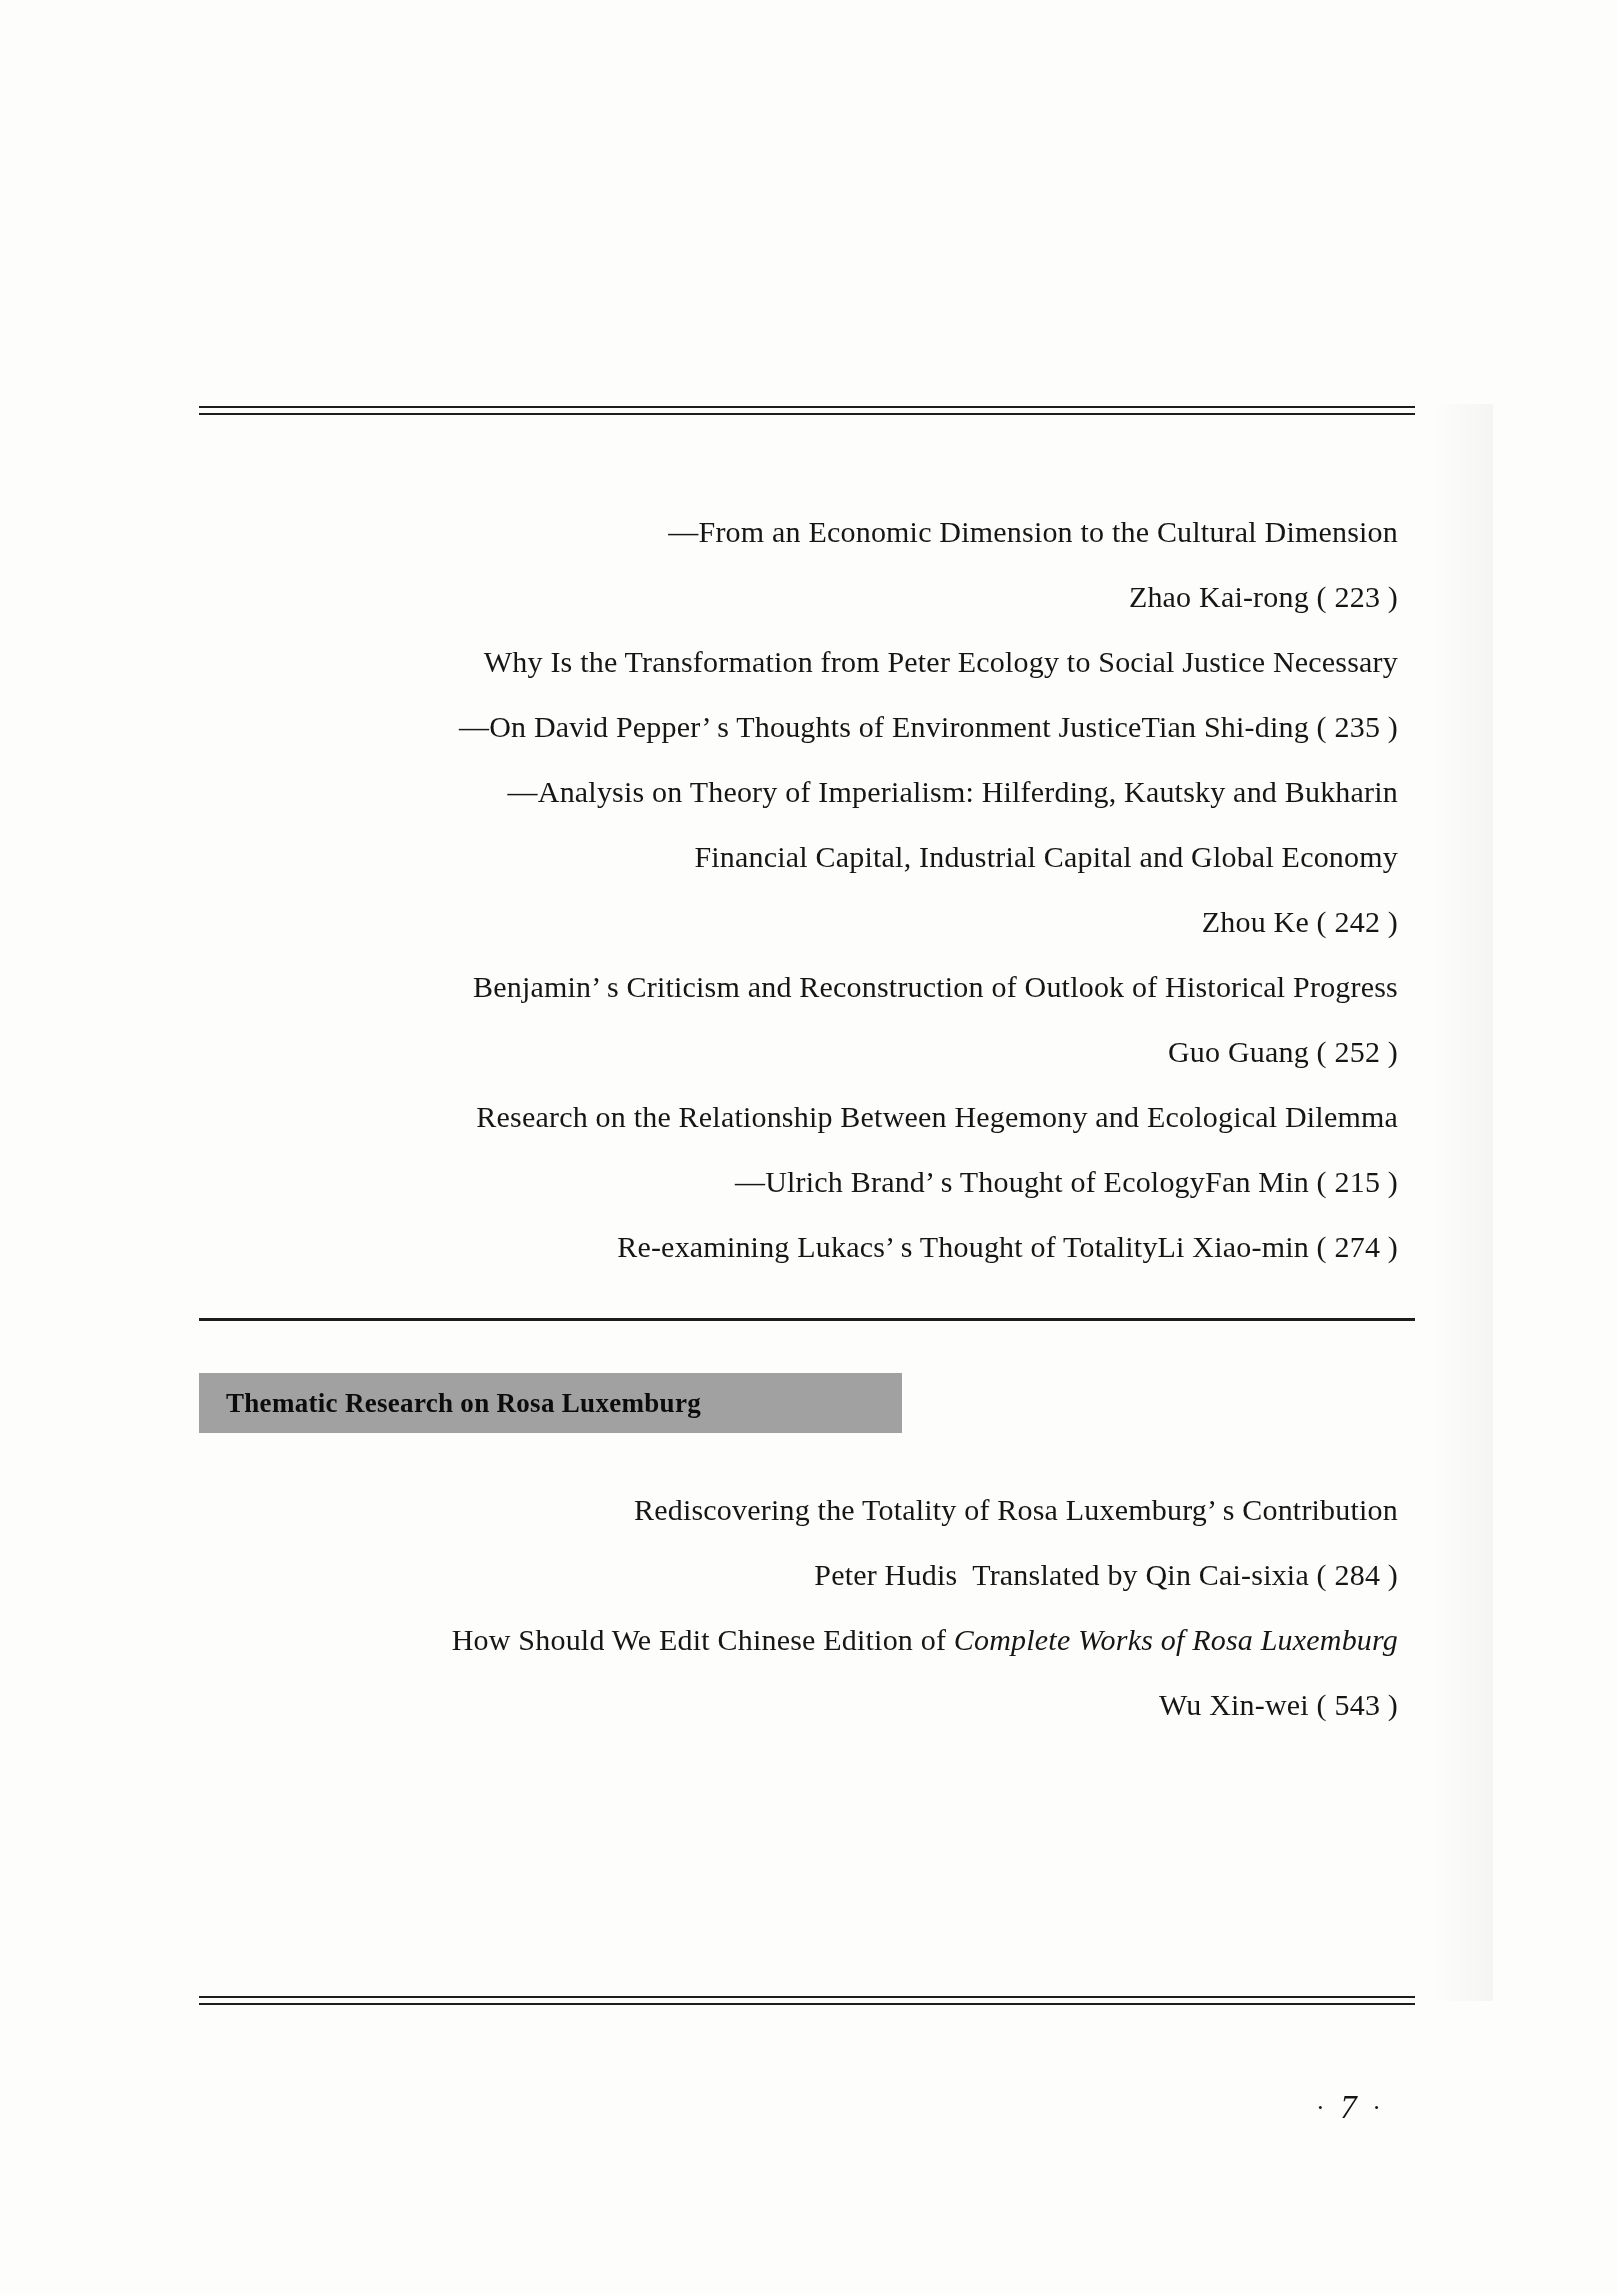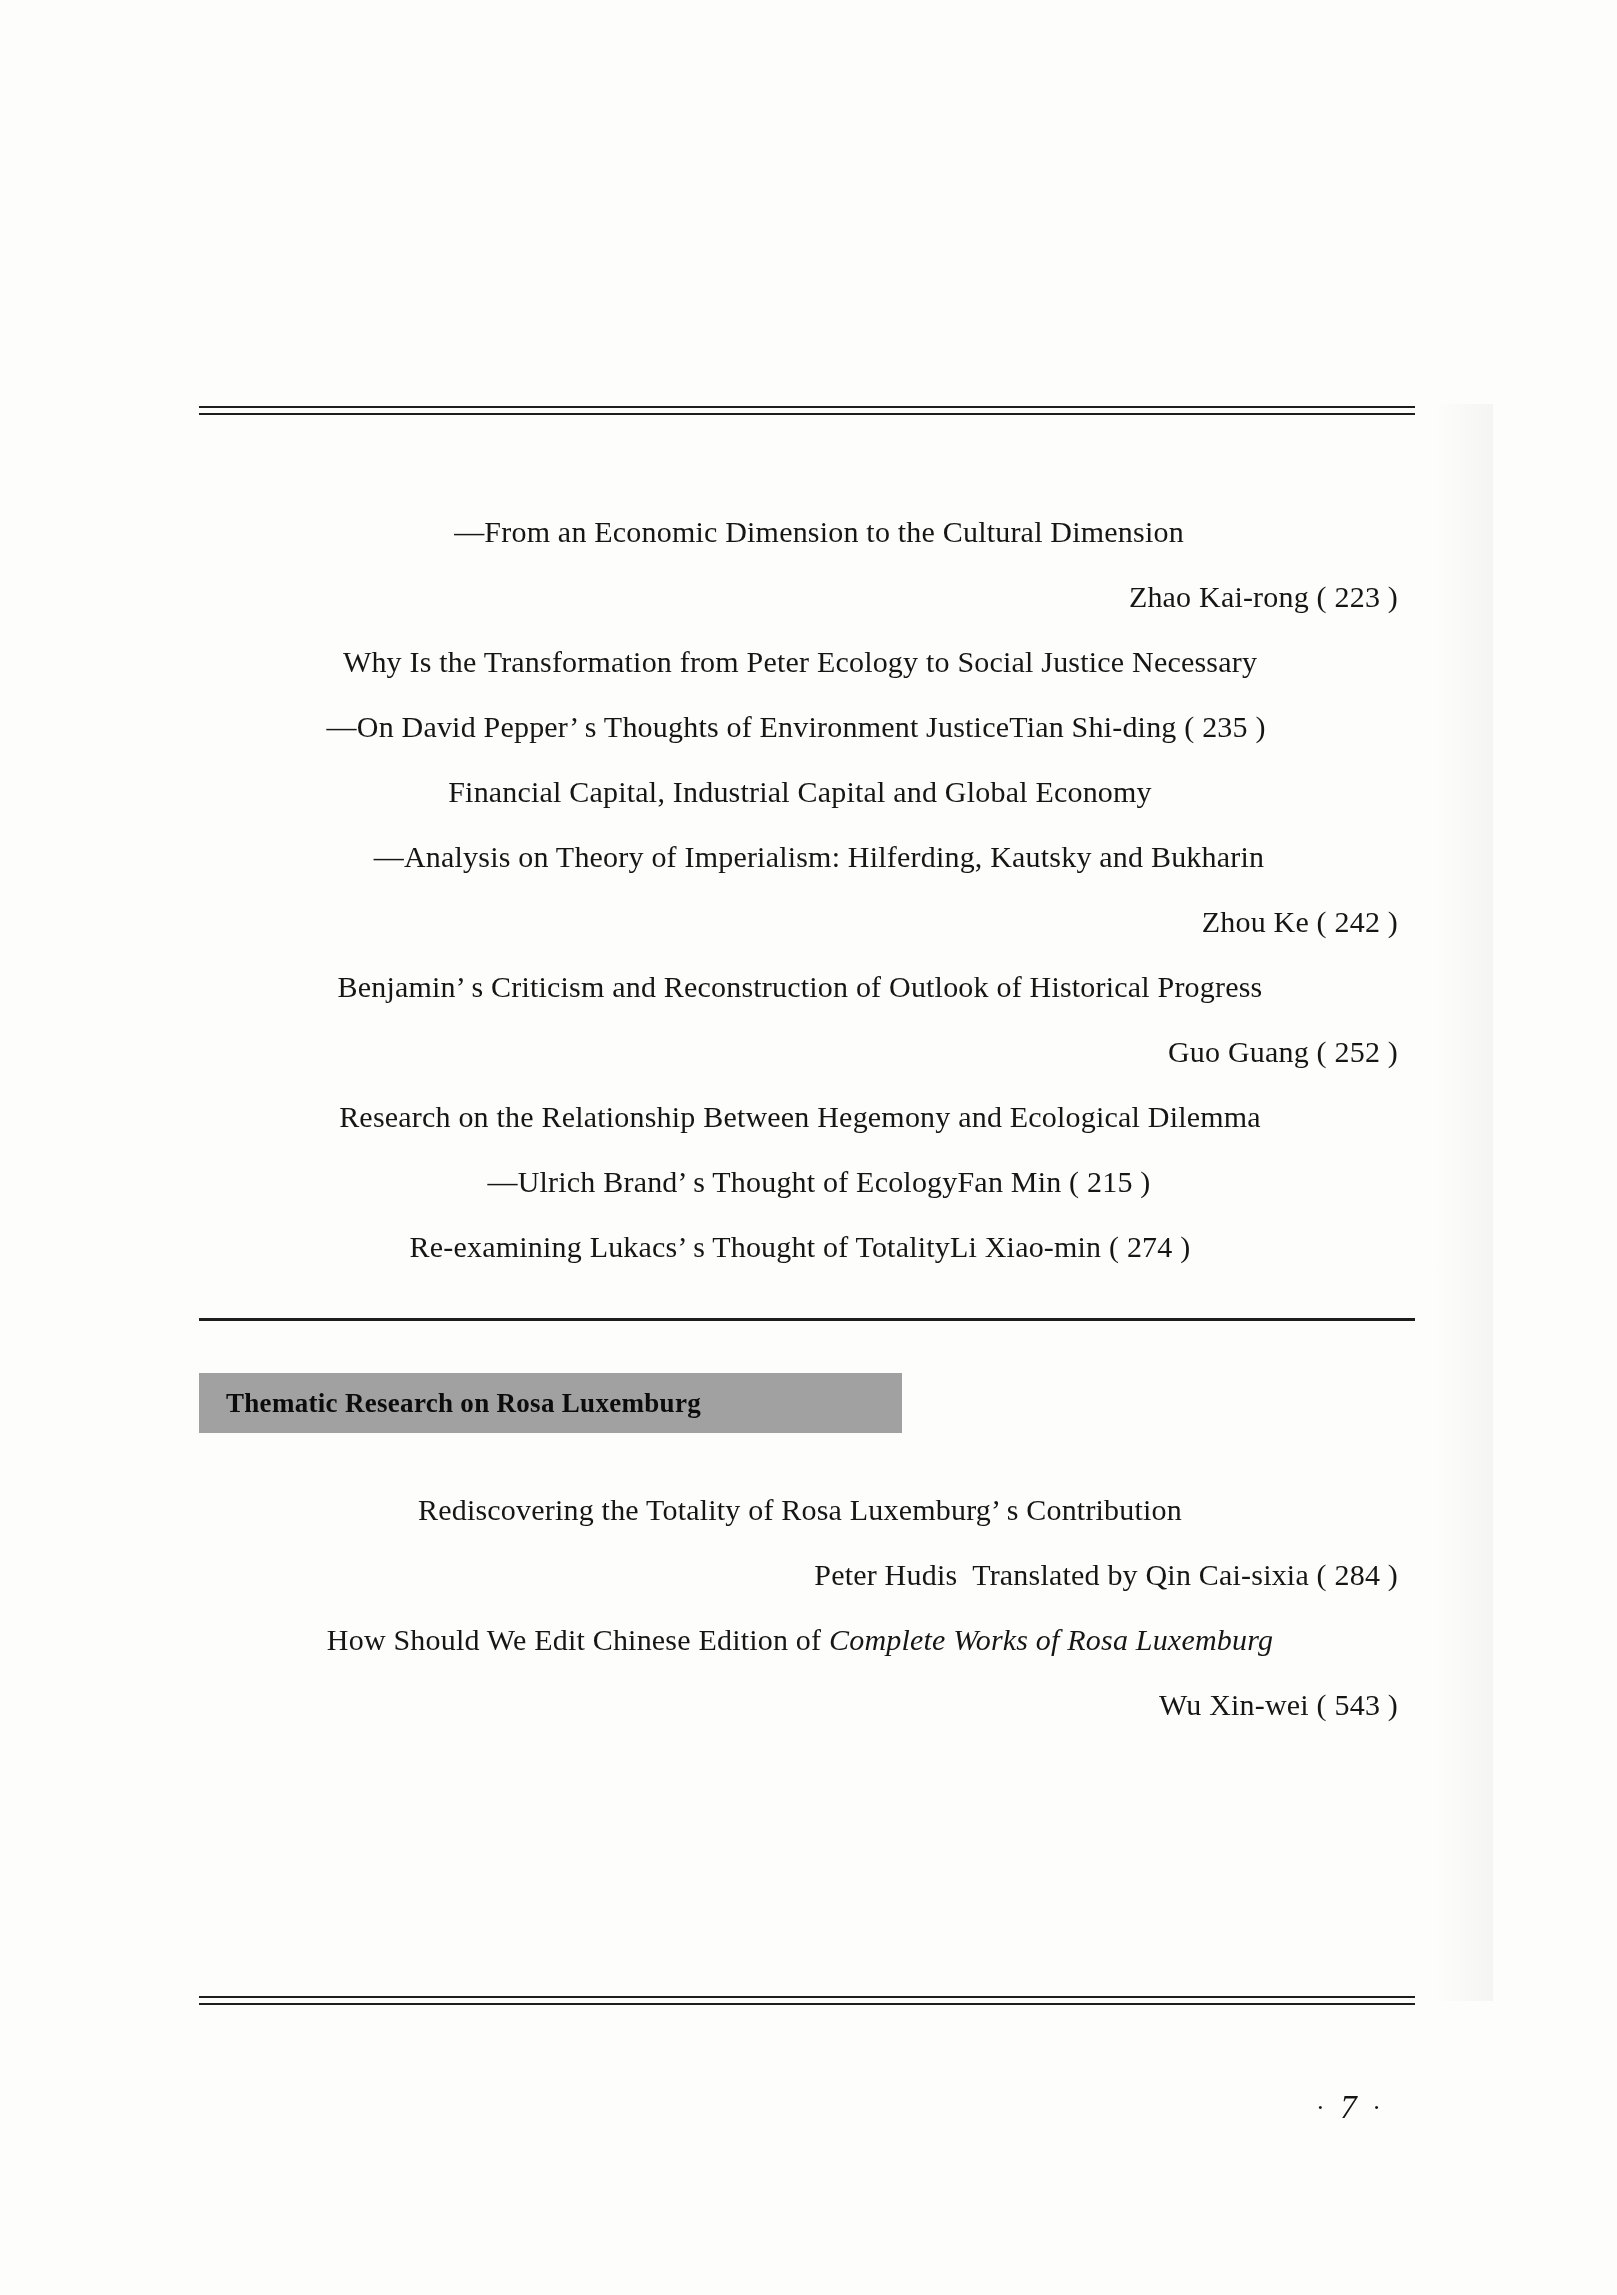--- a/index.html
+++ b/index.html
@@ -19,21 +19,21 @@
     position:absolute;left:199px;width:1216px;height:2.6px;top:1318px;
     background:#1d1d1d;
   }
   .toc-rows{
     position:absolute;left:202px;width:1196px;
     font-size:30px;
   }
   #rows-1{top:499px;}
   #rows-2{top:1477px;}
   .toc-row{
-    display:flex;justify-content:center;align-items:baseline;
+    display:flex;justify-content:flex-end;align-items:baseline;
     height:65px;line-height:65px;white-space:nowrap;
   }
   .toc-row.author{justify-content:flex-end;}
   .toc-row.title-indent .toc-title,
   .toc-row.pair-indent .toc-title{padding-left:38px;}
   .toc-row.pair-flushdash .toc-title{margin-left:-7.8px;}
   .toc-title{letter-spacing:0.2px;}
   .toc-author{white-space:pre;letter-spacing:0.2px;}
   .section-header{
     position:absolute;top:1373px;left:199px;width:703px;height:60px;
@@ -69,25 +69,25 @@
     <div class="toc-row author">
       <span class="toc-author">Zhao Kai-rong ( 223 )</span>
     </div>
     <div class="toc-row title">
       <span class="toc-title">Why Is the Transformation from Peter Ecology to Social Justice Necessary</span>
     </div>
     <div class="toc-row pair-flushdash">
       <span class="toc-title">—On David Pepper’ s Thoughts of Environment Justice</span>
       <span class="toc-author">Tian Shi-ding ( 235 )</span>
     </div>
+    <div class="toc-row title-indent">
+      <span class="toc-title">—Analysis on Theory of Imperialism: Hilferding, Kautsky and Bukharin</span>
+    </div>
     <div class="toc-row title">
       <span class="toc-title">Financial Capital, Industrial Capital and Global Economy</span>
-    </div>
-    <div class="toc-row title-indent">
-      <span class="toc-title">—Analysis on Theory of Imperialism: Hilferding, Kautsky and Bukharin</span>
     </div>
     <div class="toc-row author">
       <span class="toc-author">Zhou Ke ( 242 )</span>
     </div>
     <div class="toc-row title">
       <span class="toc-title">Benjamin’ s Criticism and Reconstruction of Outlook of Historical Progress</span>
     </div>
     <div class="toc-row author">
       <span class="toc-author">Guo Guang ( 252 )</span>
     </div>

